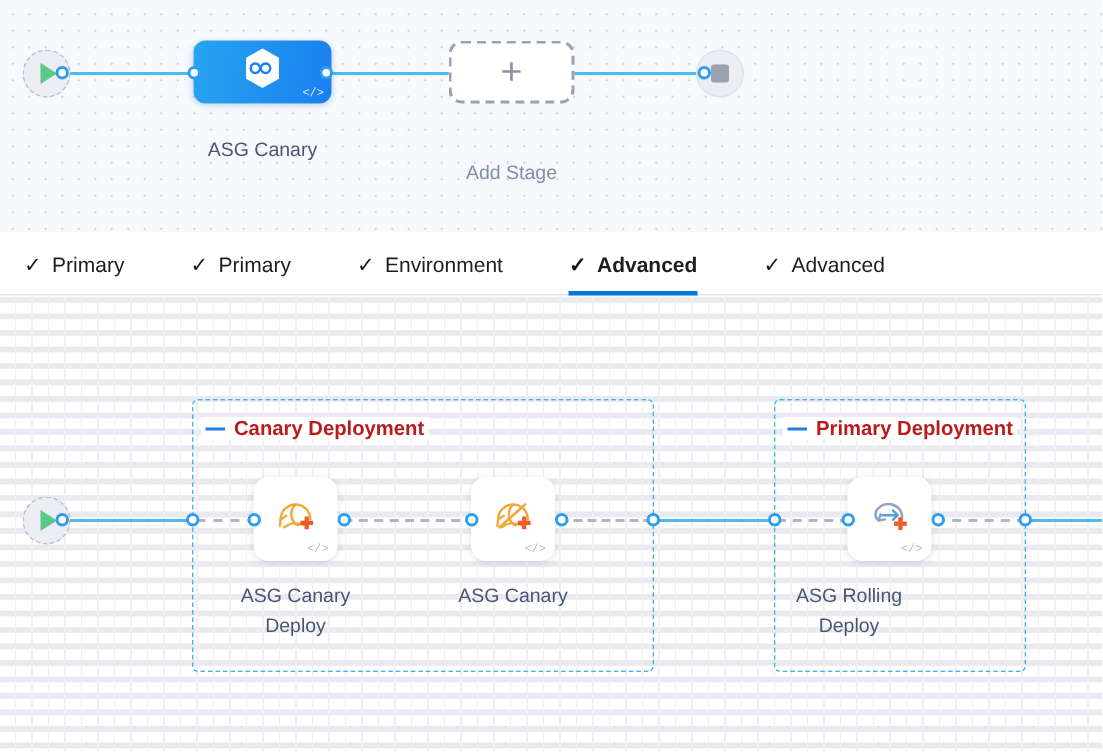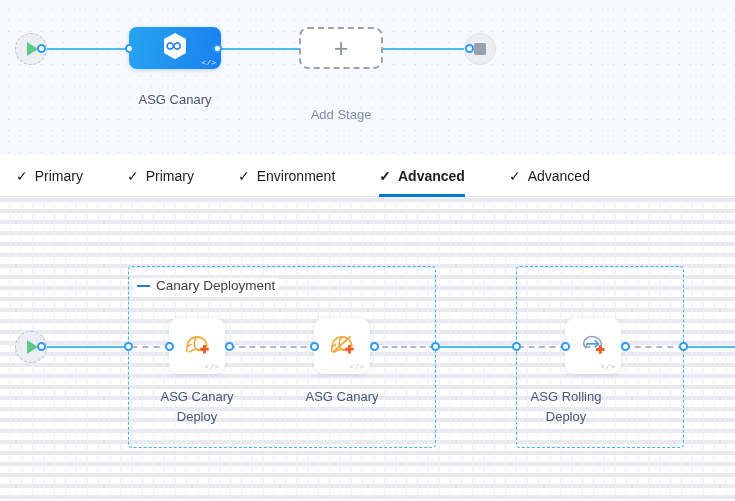--- a/index.html
+++ b/index.html
@@ -114,22 +114,22 @@
       to right, transparent 0px, transparent 10px, #eef0f4 10px, #eef0f4 11px);
     pointer-events: none;
   }
 
   .group-box {
     position: absolute; border: 1.5px dashed #3fb2ef; border-radius: 4px;
     background: transparent; z-index: 3;
   }
   .group-label {
     position: absolute; display: flex; align-items: center; gap: 6px;
-    font-size: 13.5px; color: #404040; white-space: nowrap; z-index: 7;
-    background: #ffffff; padding: 0 3px;
+    font-size: 13.5px; color: #b91c1c; white-space: nowrap; z-index: 7;
+    background: #ffffff; padding: 0 3px; font-weight: bold;
   }
   .group-label .collapse-dash {
     display: inline-block; width: 13px; height: 2px; background: #1f7fe0;
   }
 
   .step-node {
     position: absolute; width: 56px; height: 56px; border-radius: 10px;
     background: #ffffff; box-shadow: 0 1px 5px rgba(70,90,120,.16);
     z-index: 5; cursor: pointer;
   }
@@ -273,20 +273,24 @@
       <span class="code-badge-dark">&lt;/&gt;</span>
     </div>
     <div class="port" style="left:370px; top:144px;"></div>
     <div class="step-label" style="left:282px; top:189px;">
       <div>ASG Canary</div>
     </div>
 
     <div class="port" style="left:431px; top:144px;"></div>
 
     <div class="group-box" style="left:516px; top:68px; width:168px; height:182px;"></div>
+    <div class="group-label" style="left:522px; top:80px;">
+      <span class="collapse-dash"></span>
+      <span>Primary Deployment</span>
+    </div>
 
     <div class="port" style="left:512px; top:144px;"></div>
 
     <div class="port" style="left:561px; top:144px;"></div>
     <div class="step-node" style="left:565px; top:120px;">
       <span class="ic">
         <svg width="34" height="34" viewBox="0 0 36 36">
           <path d="M11 13.5 C7.5 15.5 7.0 20.5 10.5 22.8" fill="none" stroke="#8ea4bf" stroke-width="1.7" stroke-linecap="round"></path>
           <path d="M10.5 22.8 L14.8 22.0 M10.5 22.8 L11.6 18.4" fill="none" stroke="#8ea4bf" stroke-width="1.7" stroke-linecap="round"></path>
           <path d="M11.5 12.8 C16.5 9.5 24.5 11.5 26.5 17.5 C27.6 20.8 26.3 24.3 23.5 26" fill="none" stroke="#8ea4bf" stroke-width="1.7" stroke-linecap="round"></path>

